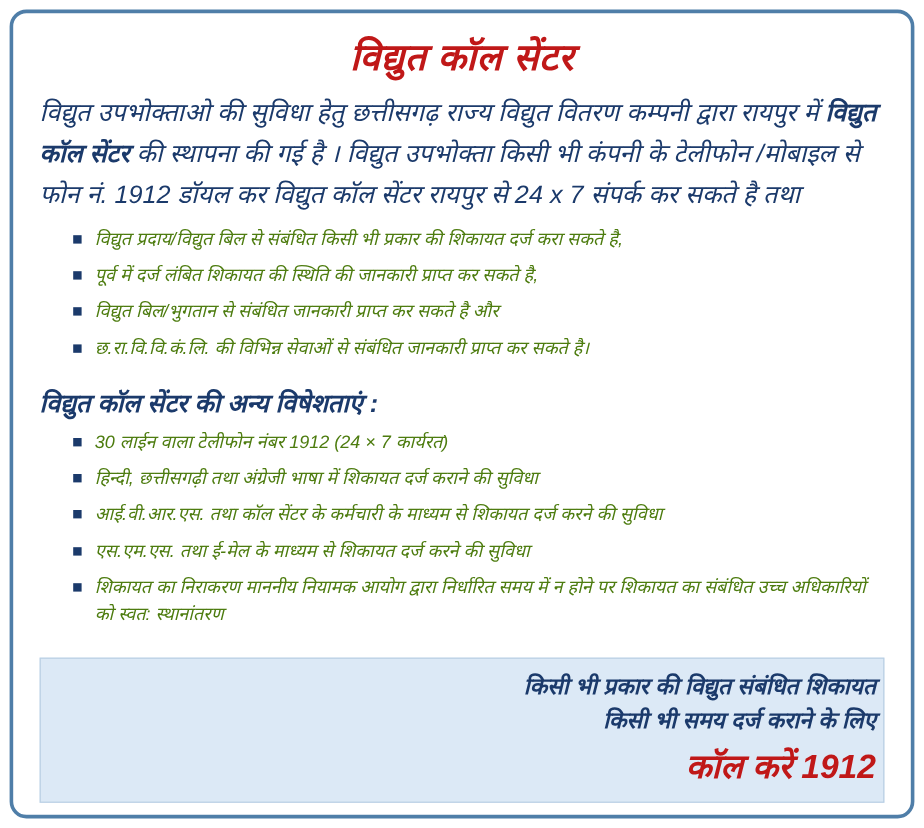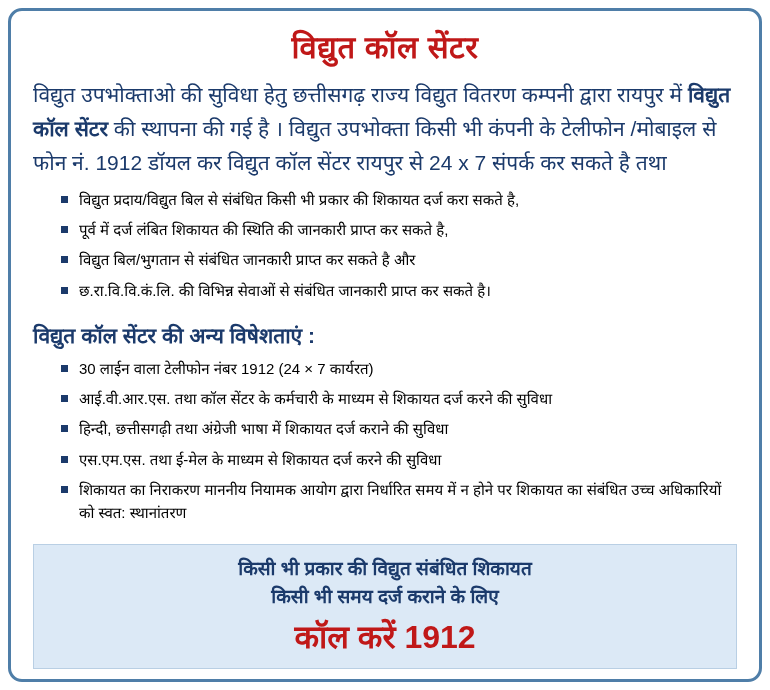--- a/index.html
+++ b/index.html
@@ -22,20 +22,21 @@
   .card {
     box-sizing: border-box;
     width: 100%;
     height: 100%;
     border: 3px solid #4f7ea8;
     border-radius: 14px;
     background: #ffffff;
     padding: 14px 22px 10px 22px;
     display: flex;
     flex-direction: column;
+    font-style: italic;
   }
   .title {
     text-align: center;
     color: #c01818;
     font-size: 31px;
     font-weight: bold;
     letter-spacing: 0.5px;
     line-height: 1.25;
     margin: 4px 0 10px 0;
   }
@@ -49,21 +50,21 @@
   .intro b {
     font-weight: bold;
   }
   ul.bullets {
     list-style: none;
     margin: 2px 0 6px 0;
     padding: 0 0 0 28px;
   }
   ul.bullets li {
     position: relative;
-    color: #000000;
+    color: #4d7c0f;
     font-size: 15px;
     line-height: 1.55;
     margin: 0 0 7px 0;
     padding-left: 18px;
   }
   ul.bullets li::before {
     content: "";
     position: absolute;
     left: 0;
     top: 8px;
@@ -74,32 +75,32 @@
   .subhead {
     color: #1b3a6b;
     font-size: 21px;
     font-weight: bold;
     margin: 6px 0 6px 0;
   }
   .footer-box {
     margin-top: auto;
     background: #dce9f6;
     border: 1px solid #b9cfe4;
-    text-align: center;
+    text-align: right;
     padding: 10px 6px 12px 6px;
   }
   .footer-line {
     color: #1b3a6b;
     font-size: 19px;
     font-weight: bold;
     line-height: 1.5;
   }
   .footer-call {
     color: #c01818;
-    font-size: 32px;
+    font-size: 28px;
     font-weight: bold;
     margin-top: 6px;
     line-height: 1.2;
   }
 </style>
 </head>
 <body>
 
 <div class="page">
   <div class="card">
@@ -112,22 +113,22 @@
       <li>विद्युत प्रदाय/विद्युत बिल से संबंधित किसी भी प्रकार की शिकायत दर्ज करा सकते है,</li>
       <li>पूर्व में दर्ज लंबित शिकायत की स्थिति की जानकारी प्राप्त कर सकते है,</li>
       <li>विद्युत बिल/भुगतान से संबंधित जानकारी प्राप्त कर सकते है और</li>
       <li>छ.रा.वि.वि.कं.लि. की विभिन्न सेवाओं से संबंधित जानकारी प्राप्त कर सकते है।</li>
     </ul>
 
     <div class="subhead">विद्युत कॉल सेंटर की अन्य विषेशताएं :</div>
 
     <ul class="bullets">
       <li>30 लाईन वाला टेलीफोन नंबर 1912 (24 × 7 कार्यरत)</li>
+      <li>हिन्दी, छत्तीसगढ़ी तथा अंग्रेजी भाषा में शिकायत दर्ज कराने की सुविधा</li>
       <li>आई.वी.आर.एस. तथा कॉल सेंटर के कर्मचारी के माध्यम से शिकायत दर्ज करने की सुविधा</li>
-      <li>हिन्दी, छत्तीसगढ़ी तथा अंग्रेजी भाषा में शिकायत दर्ज कराने की सुविधा</li>
       <li>एस.एम.एस. तथा ई-मेल के माध्यम से शिकायत दर्ज करने की सुविधा</li>
       <li>शिकायत का निराकरण माननीय नियामक आयोग द्वारा निर्धारित समय में न होने पर शिकायत का संबंधित उच्च अधिकारियों को स्वत: स्थानांतरण</li>
     </ul>
 
     <div class="footer-box">
       <div class="footer-line">किसी भी प्रकार की विद्युत संबंधित शिकायत</div>
       <div class="footer-line">किसी भी समय दर्ज कराने के लिए</div>
       <div class="footer-call">कॉल करें 1912</div>
     </div>
 

